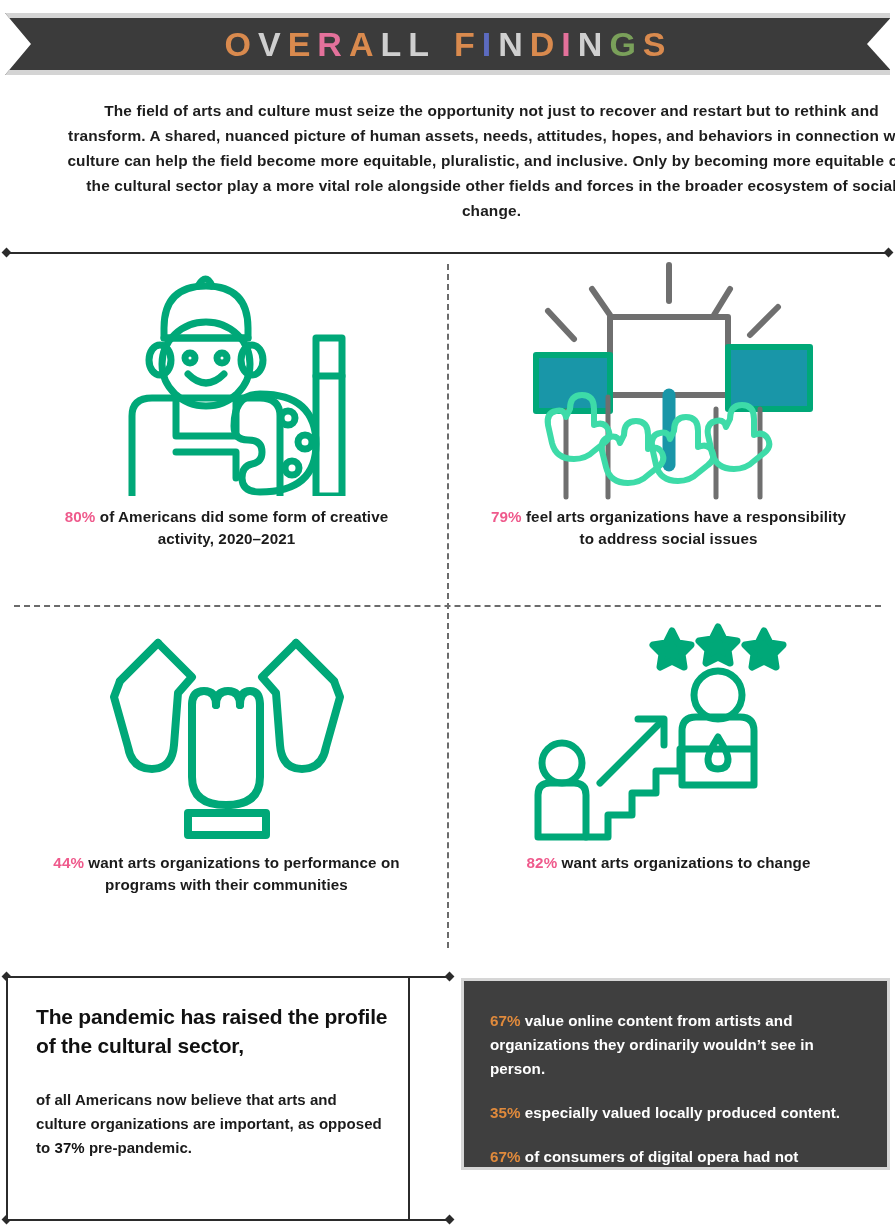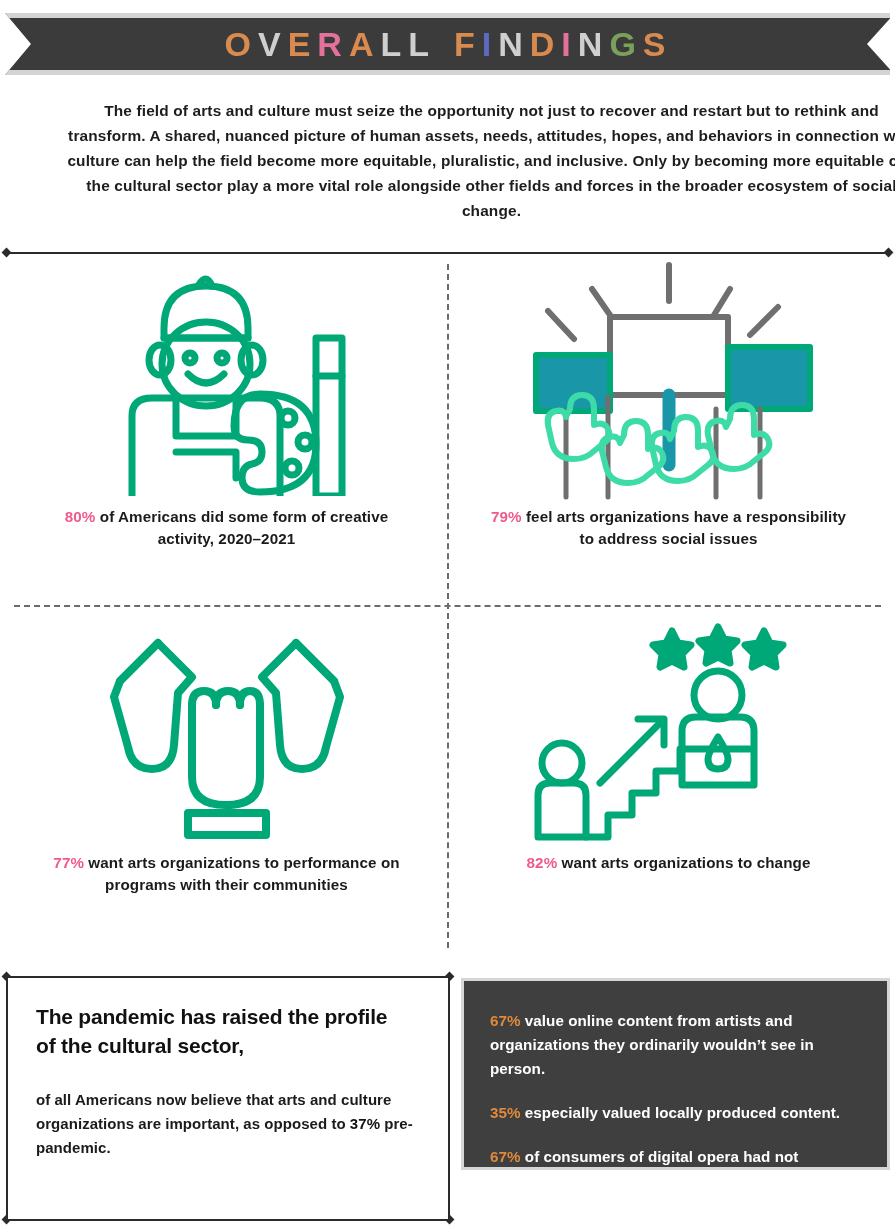--- a/index.html
+++ b/index.html
@@ -163,21 +163,21 @@
   }
   .bottom-rule2 {
     position: absolute;
     left: 6px; top: 1219px;
     width: 444px; height: 0;
     border-top: 2px solid #2b2b2b;
   }
   .bottom-left {
     position: absolute;
     left: 6px; top: 978px;
-    width: 444px; height: 241px;
+    width: 404px; height: 241px;
     background: #ffffff;
     border-left: 2px solid #2b2b2b;
     border-right: 2px solid #2b2b2b;
     padding: 24px 20px 10px 28px;
   }
   .bl-head {
     font-size: 21px;
     font-weight: bold;
     line-height: 29px;
     color: #111;
@@ -326,21 +326,21 @@
         <path d="M194 28 l38 38"></path>
 
         <path d="M90 90 l0 72 q0 28 34 28 q34 0 34-28 l0-72"></path>
         <path d="M90 90 q0-14 12-14 q12 0 12 14"></path>
         <path d="M114 90 q0-14 12-14 q12 0 12 14"></path>
         <path d="M138 90 q0-14 10-14 q10 0 10 14"></path>
         <path d="M86 198 l78 0 l0 22 l-78 0 z"></path>
       </svg>
     </div>
     <div class="caption">
-      <span class="pct-pink">77%</span><span> want arts organizations to performance on programs with their communities</span>
+      <span class="pct-pink">44%</span><span> want arts organizations to performance on programs with their communities</span>
     </div>
   </div>
 
   <div class="panel p4">
     <div class="icon-box">
       <svg width="270" height="230" viewBox="0 0 270 230" fill="none" stroke="#00a878" stroke-width="7" stroke-linejoin="round" stroke-linecap="round">
 
         <path d="M138 16 l6 12 l13 2 l-9 9 l2 13 l-12-6 l-12 6 l2-13 l-9-9 l13-2 z" fill="#00a878"></path>
         <path d="M184 12 l6 12 l13 2 l-9 9 l2 13 l-12-6 l-12 6 l2-13 l-9-9 l13-2 z" fill="#00a878"></path>
         <path d="M230 16 l6 12 l13 2 l-9 9 l2 13 l-12-6 l-12 6 l2-13 l-9-9 l13-2 z" fill="#00a878"></path>

